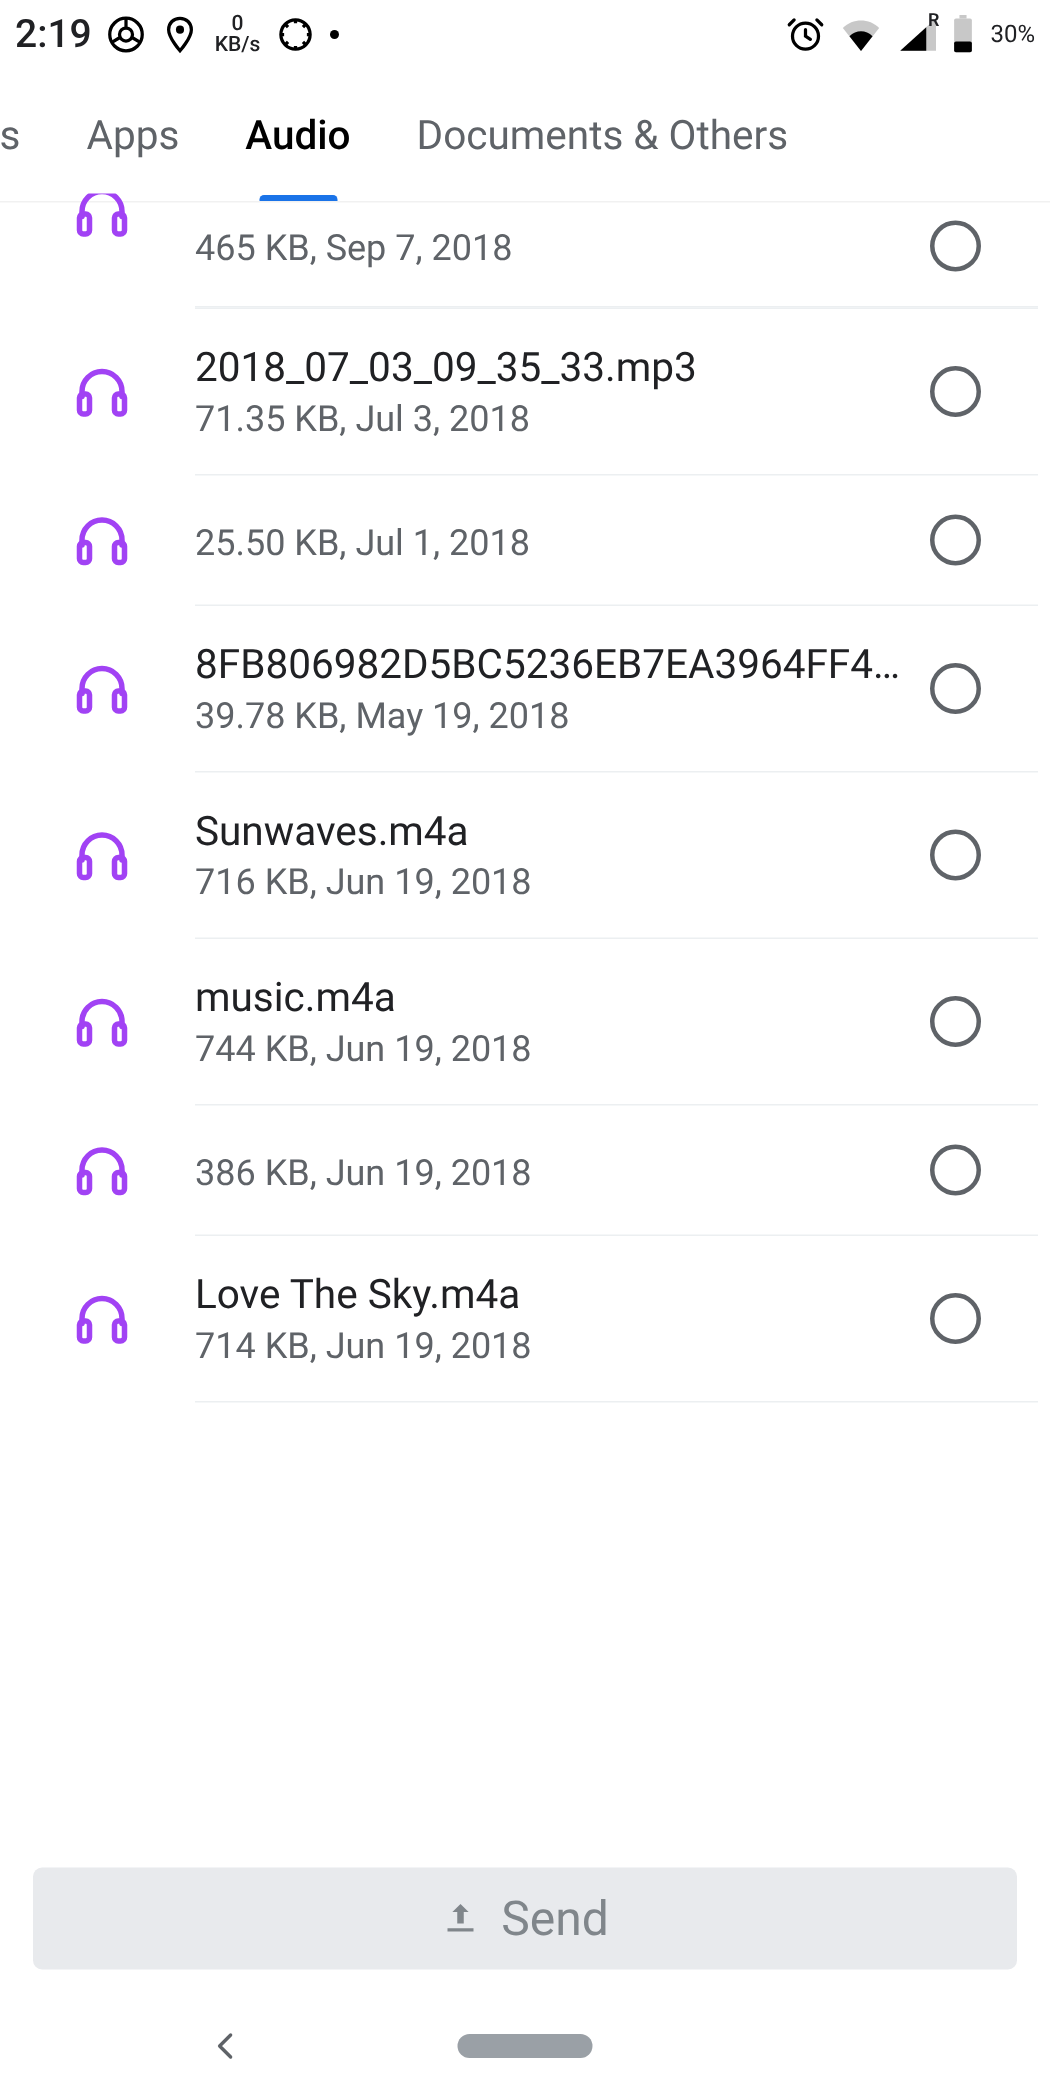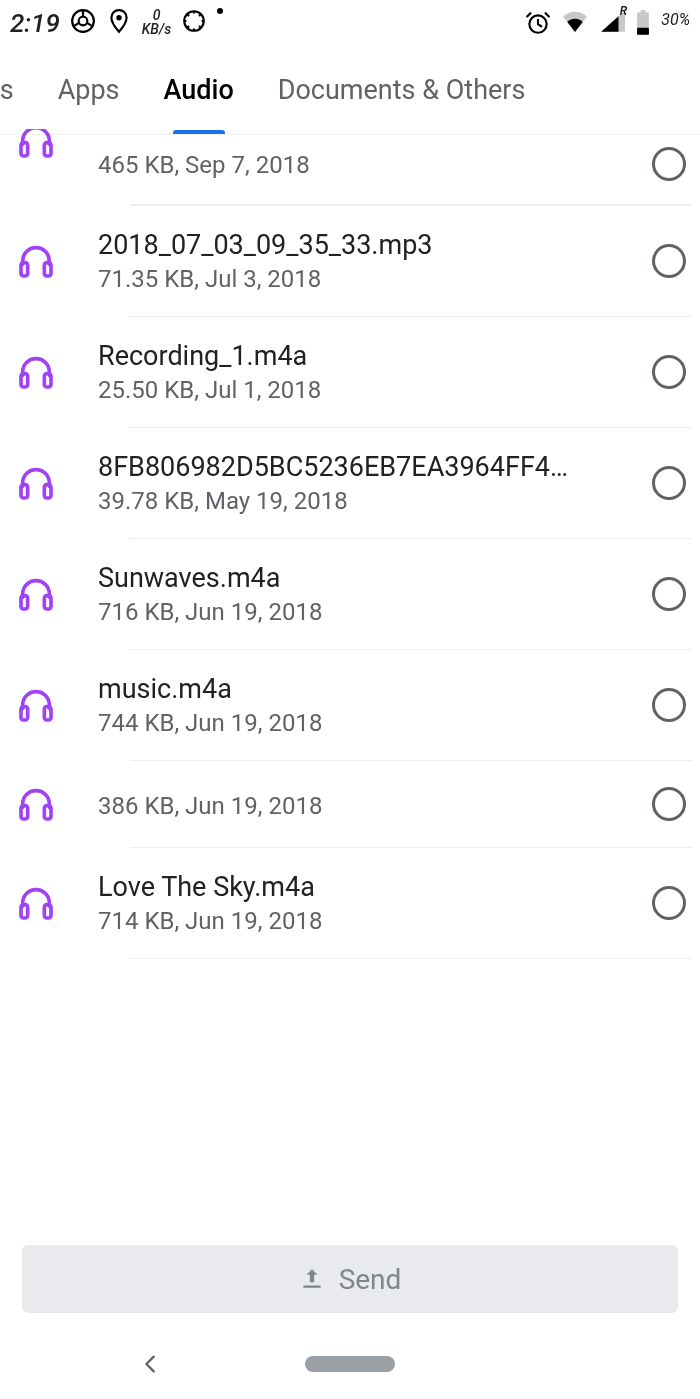--- a/index.html
+++ b/index.html
@@ -1,41 +1,41 @@
 <!DOCTYPE html>
 <html><head>
 <meta charset="utf-8">
 <style>
   * { box-sizing: border-box; margin: 0; padding: 0; }
   html, body { width: 700px; height: 1399px; font-family: Roboto, "Helvetica Neue", Arial, sans-serif; background: #fff; color: #202124; overflow: hidden; }
   .status-bar { height: 45px; display: flex; align-items: center; justify-content: space-between; padding: 0 10px; font-size: 26px; font-weight: 500; }
-  .status-left, .status-right { display: flex; align-items: flex-start; gap: 10px; font-style: italic; }
+  .status-left, .status-right { display: flex; align-items: center; gap: 10px; }
   .status-left .ic, .status-right .ic { display:inline-flex; align-items:center; justify-content:center; }
   .kbs { display:flex; flex-direction:column; align-items:center; font-size:14px; line-height:14px; font-weight:500;}
   .status-right span.batt { font-size:16px; font-weight:400; }
   .dot { width:6px; height:6px; border-radius:50%; background:#000; }
 
   .tabs { height: 90px; display: flex; align-items: center; border-bottom: 1px solid #f1f1f1; overflow:hidden; }
   .tab { padding: 0 22px; font-size: 27px; color: #5f6368; font-weight: 400; height:100%; display:flex; align-items:center; position:relative; white-space:nowrap; }
   .tab.partial-left { padding-left: 0; margin-left: -30px; }
   .tab.active { color: #000000; font-weight: 500; }
   .tab.active::after { content:""; position:absolute; bottom:-1px; left:50%; transform:translateX(-50%); width:52px; height:5px; background:#1a73e8; border-radius:3px 3px 0 0; }
 
   .list { padding-top: 0; }
-  .row { display:flex; align-items:center; padding: 23px 6px; }
+  .row { display:flex; align-items:center; padding: 23px 38px; }
   .row.first { padding-top: 12px; }
   .icon-col { width: 92px; display:flex; justify-content:flex-start; padding-left:10px; }
   .text-col { flex:1; min-width:0; }
   .title { font-size: 27px; color:#202124; font-weight:400; white-space:nowrap; overflow:hidden; text-overflow:ellipsis; }
   .meta { font-size: 24px; color:#5f6368; margin-top:4px; }
   .radio-col { width:50px; display:flex; justify-content:center; }
   .radio { width:34px; height:34px; border:3px solid #5f6368; border-radius:50%; }
   .divider { height:1px; background:#eceff1; margin-left:130px; margin-right:8px; }
 
-  .send-bar { position:absolute; left:22px; right:22px; bottom:86px; height:68px; background:#e8eaed; border-radius:6px; display:flex; align-items:center; justify-content:center; gap:14px; color:#80868b; font-size:28px; }
+  .send-bar { position:absolute; left:22px; right:22px; bottom:86px; height:68px; background:#e8eaed; border-radius:6px; display:flex; align-items:center; justify-content:center; gap:14px; color:#80868b; font-size:32px; }
   .nav-bar { position:absolute; left:0; right:0; bottom:0; height:70px; display:flex; align-items:center; justify-content:space-between; padding:0 140px; }
   .nav-pill { width:90px; height:16px; background:#9aa0a6; border-radius:10px; }
   .nav-back { color:#5f6368; }
 
   svg { display:block; }
 </style>
 </head>
 <body>
 
 <div class="status-bar">
@@ -148,21 +148,20 @@
     <div class="icon-col">
       <div>
           <svg width="40" height="40" viewBox="0 0 24 24">
             <path d="M4 14v-2a8 8 0 0 1 16 0v2" fill="none" stroke="#a142f4" stroke-width="2.2" stroke-linecap="round"></path>
             <rect x="3" y="13" width="4" height="8" rx="1.5" fill="none" stroke="#a142f4" stroke-width="2.2"></rect>
             <rect x="17" y="13" width="4" height="8" rx="1.5" fill="none" stroke="#a142f4" stroke-width="2.2"></rect>
           </svg>
         </div>
     </div>
     <div class="text-col">
-      <div class="title">Recording_1.m4a</div>
       <div class="meta">25.50 KB, Jul 1, 2018</div>
     </div>
     <div class="radio-col">
       <div class="radio"></div>
     </div>
     </div>
     <div class="divider"></div>
     <div class="row">
     <div class="icon-col">
       <div>

